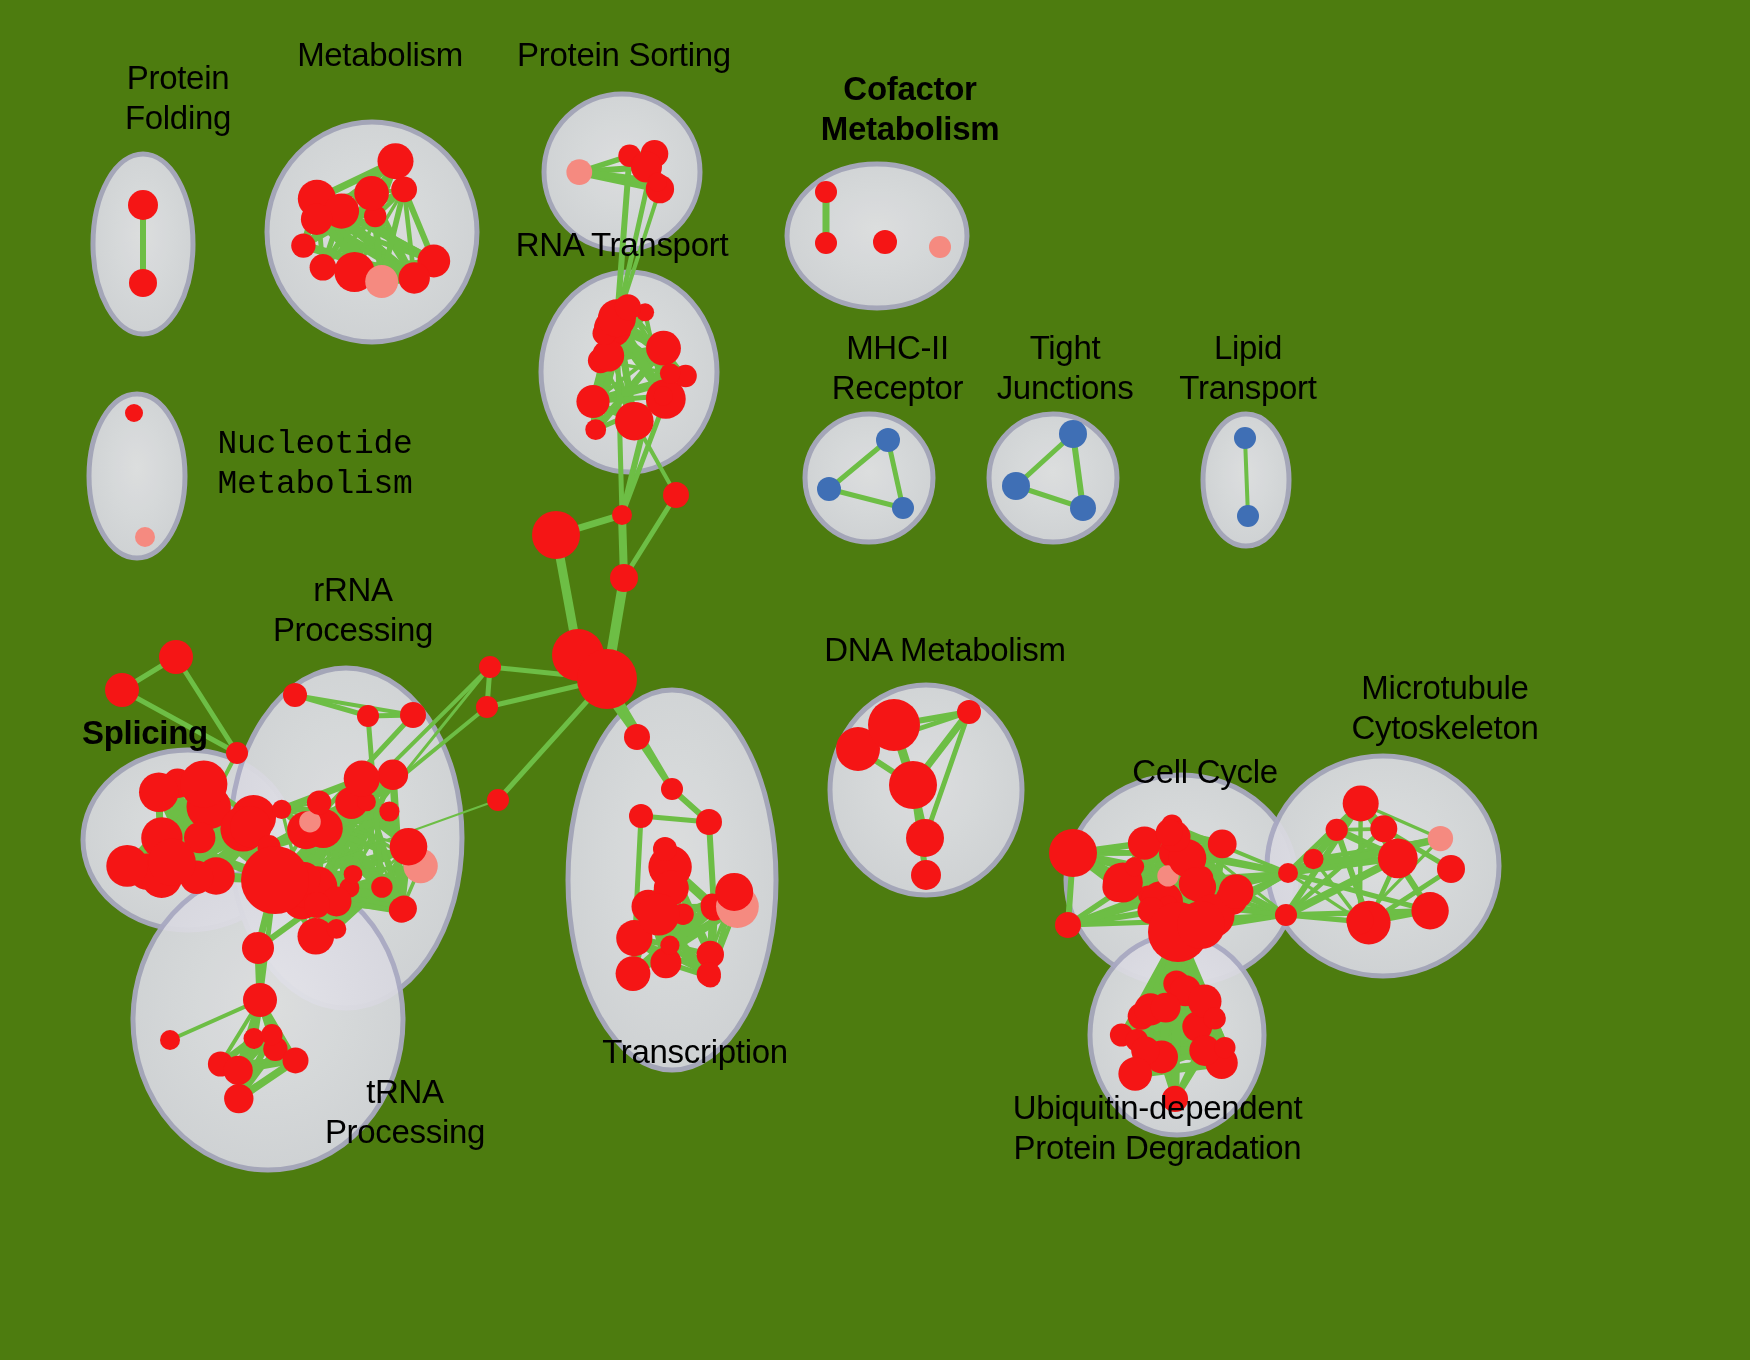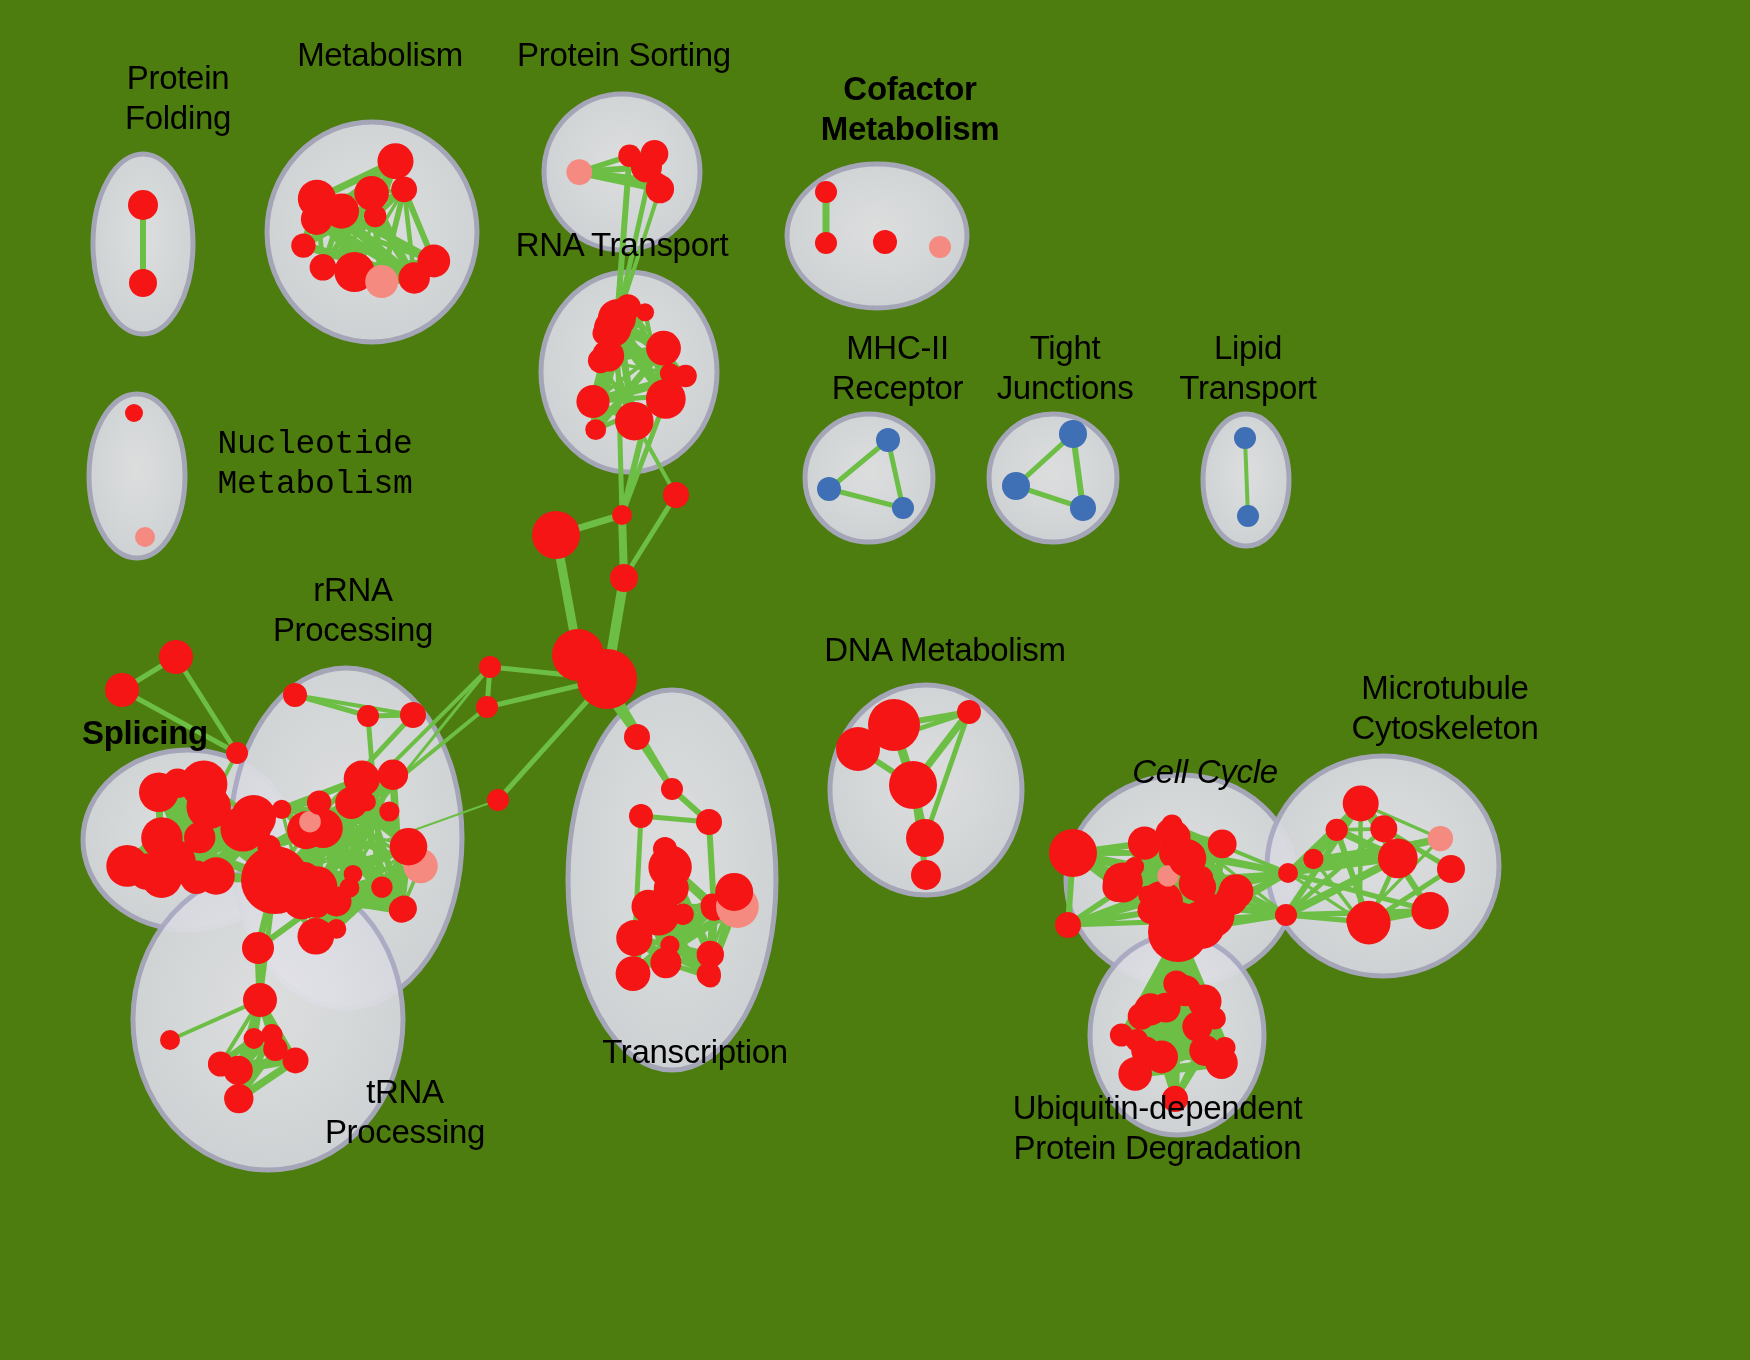--- a/index.html
+++ b/index.html
@@ -1036,21 +1036,21 @@
       <div class="cluster-label" style="left: 960px; top: 328px; width: 210px;">Tight
 Junctions</div>
       <div class="cluster-label" style="left: 1143px; top: 328px; width: 210px;">Lipid
 Transport</div>
       <div class="cluster-label" style="left: 228px; top: 570px; width: 250px;">rRNA
 Processing</div>
       <div class="cluster-label" style="left: 55px; top: 713px; width: 180px; font-weight: bold;">Splicing</div>
       <div class="cluster-label" style="left: 805px; top: 630px; width: 280px;">DNA Metabolism</div>
       <div class="cluster-label" style="left: 1300px; top: 668px; width: 290px;">Microtubule
 Cytoskeleton</div>
-      <div class="cluster-label" style="left: 1090px; top: 752px; width: 230px; font-style: italic;">Cell Cycle</div>
+      <div class="cluster-label" style="left: 1090px; top: 752px; width: 230px;">Cell Cycle</div>
       <div class="cluster-label" style="left: 560px; top: 1032px; width: 270px;">Transcription</div>
       <div class="cluster-label" style="left: 290px; top: 1072px; width: 230px;">tRNA
 Processing</div>
       <div class="cluster-label" style="left: 985px; top: 1088px; width: 345px;">Ubiquitin-dependent
 Protein Degradation</div>
     </div>
 
 
 </div>
 

